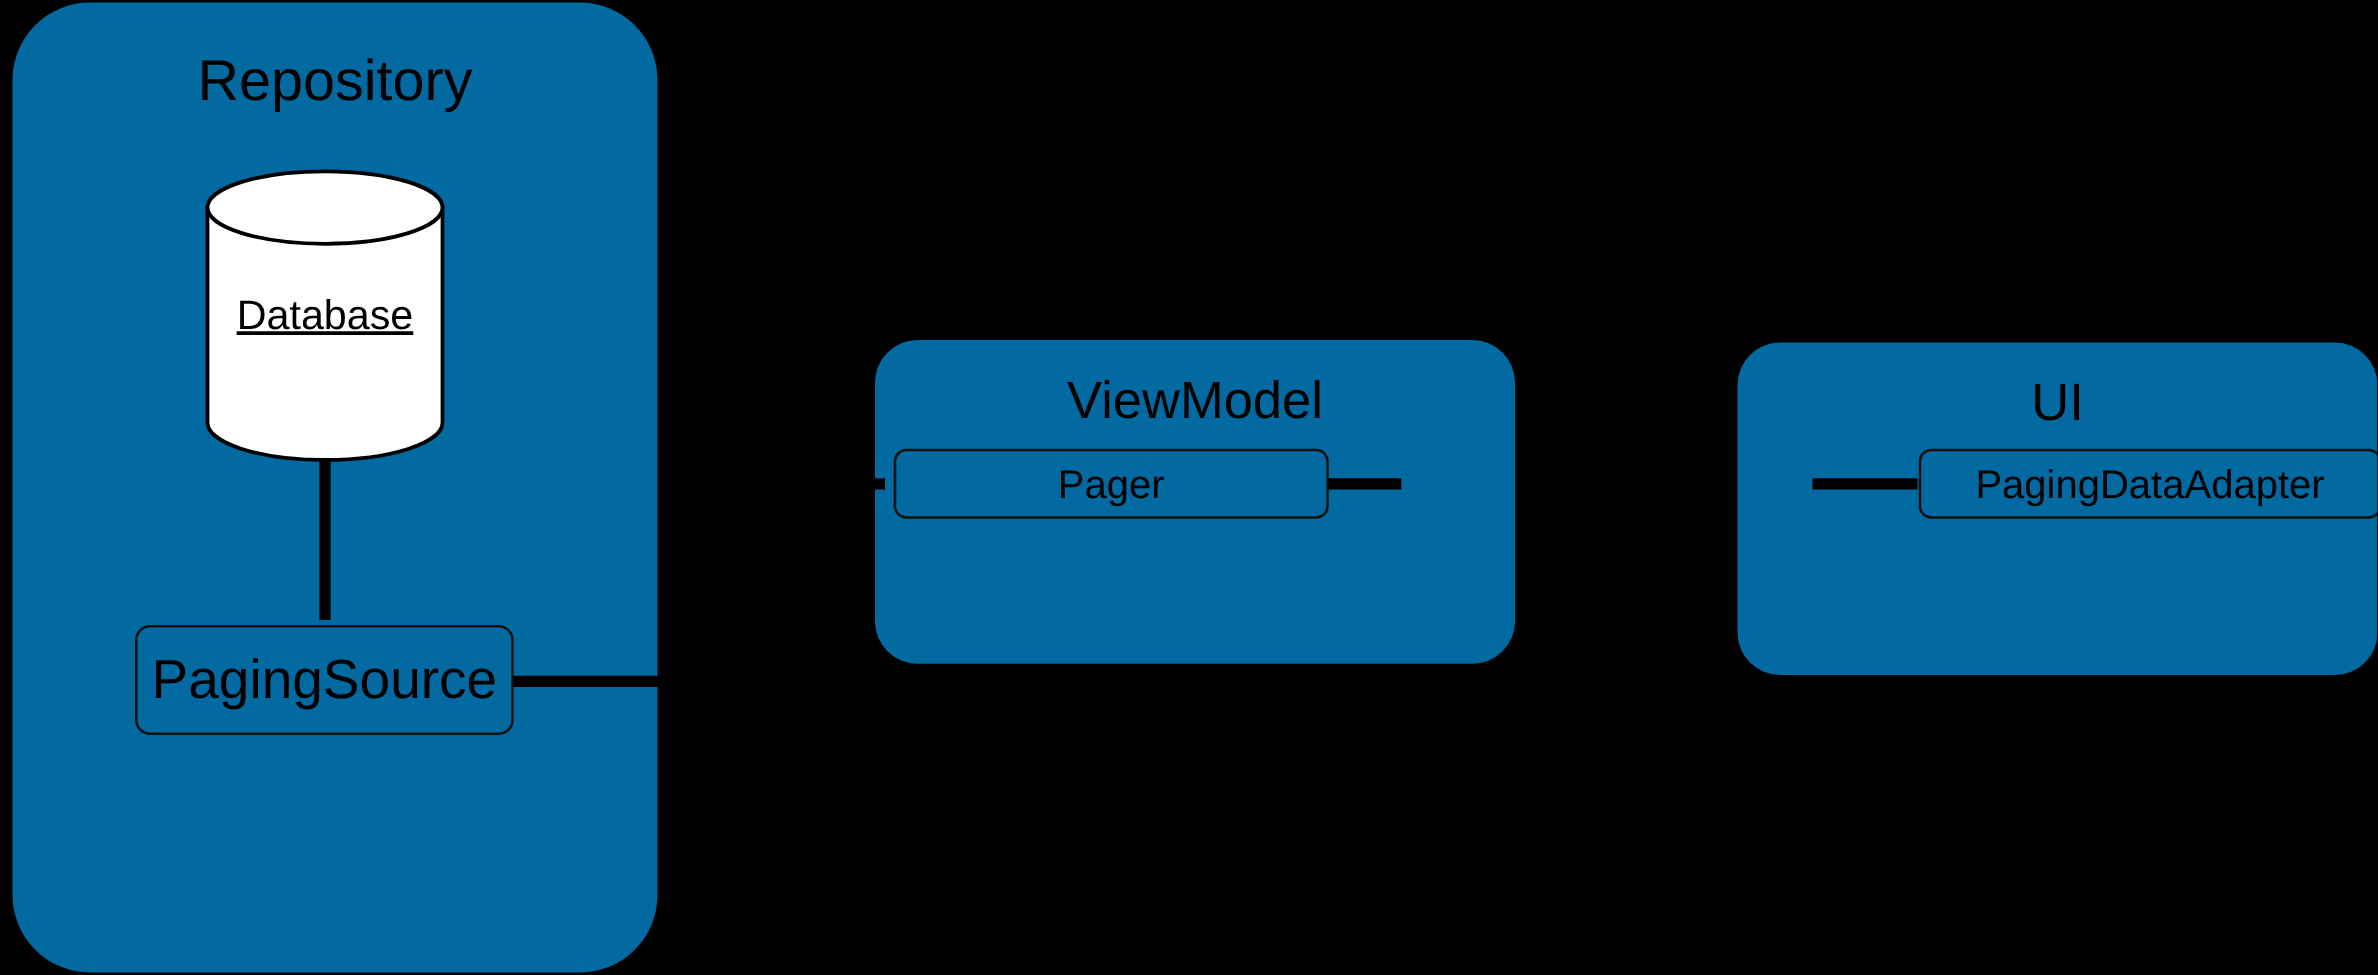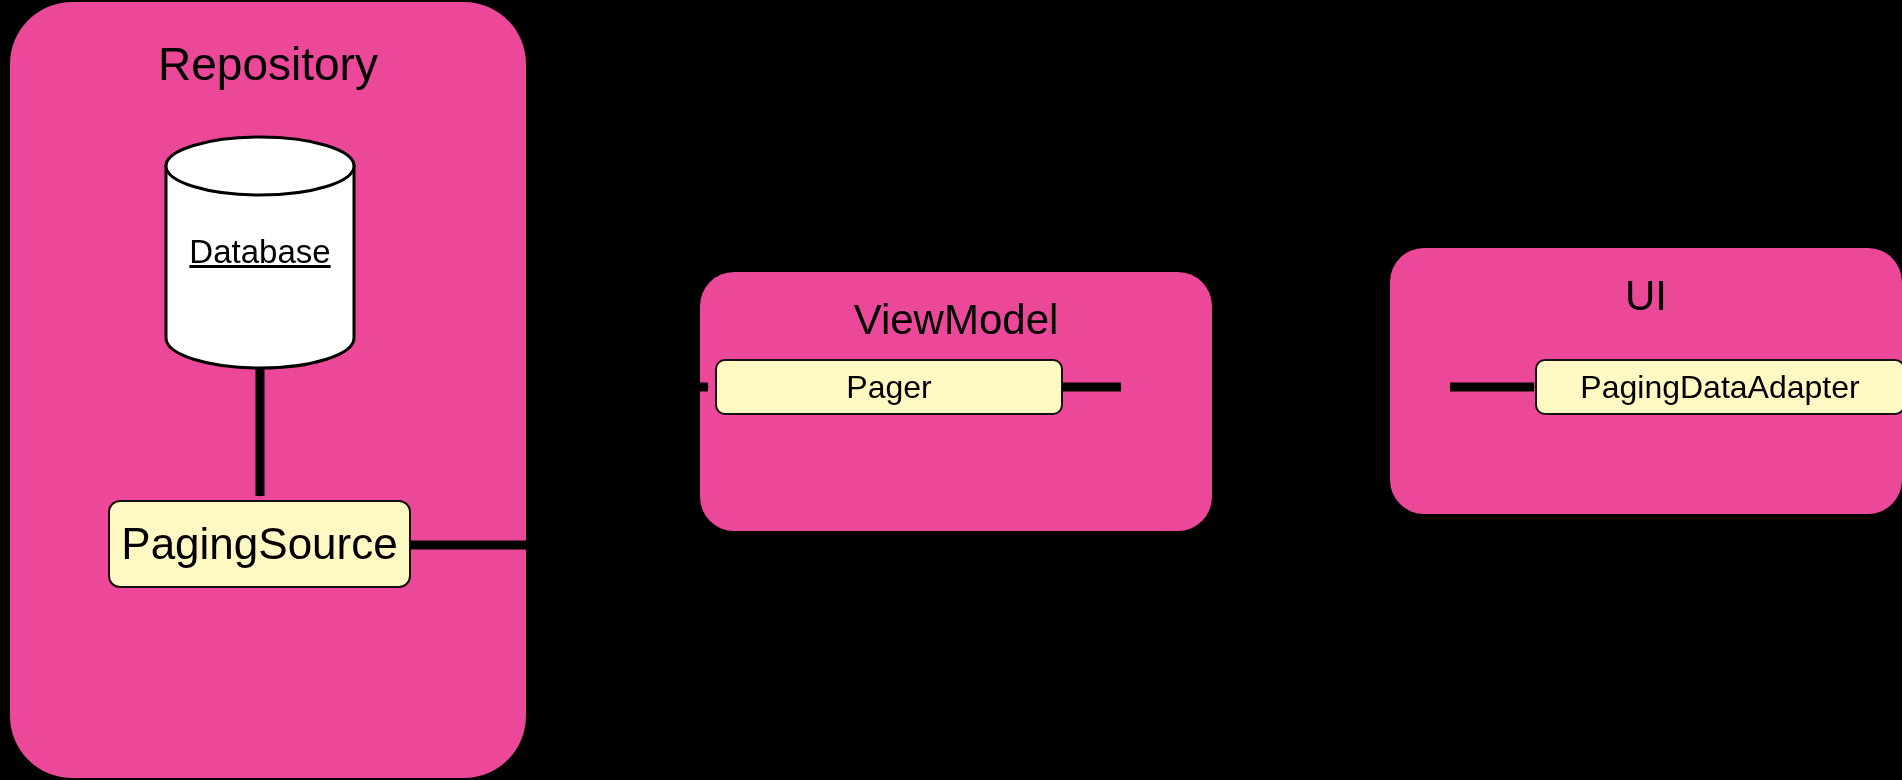--- a/index.html
+++ b/index.html
@@ -12,40 +12,40 @@
   }
   #stage {
     position: relative;
     width: 1902px;
     height: 780px;
     background: #000000;
     overflow: hidden;
   }
   .group-box {
     position: absolute;
-    background: #ec4899;
+    background: #0369a1;
     box-sizing: border-box;
   }
   #repository-group {
     left: 10px;
     top: 2px;
     width: 516px;
     height: 776px;
     border-radius: 62px;
   }
   #viewmodel-group {
     left: 700px;
     top: 272px;
     width: 512px;
     height: 259px;
     border-radius: 34px;
   }
   #ui-group {
     left: 1390px;
-    top: 248px;
+    top: 274px;
     width: 512px;
     height: 266px;
     border-radius: 34px;
   }
   .group-title {
     position: absolute;
     width: 100%;
     text-align: center;
     color: #000000;
     font-weight: 400;
@@ -62,21 +62,21 @@
     line-height: 48px;
   }
   #ui-title {
     top: 24px;
     font-size: 42px;
     line-height: 48px;
   }
   
   .node {
     position: absolute;
-    background: #fef9c3;
+    background: #0369a1;
     border: 2px solid #111111;
     border-radius: 12px;
     box-sizing: border-box;
     display: flex;
     align-items: center;
     justify-content: center;
     color: #000000;
     font-size: 38px;
     line-height: 1;
     white-space: nowrap;

